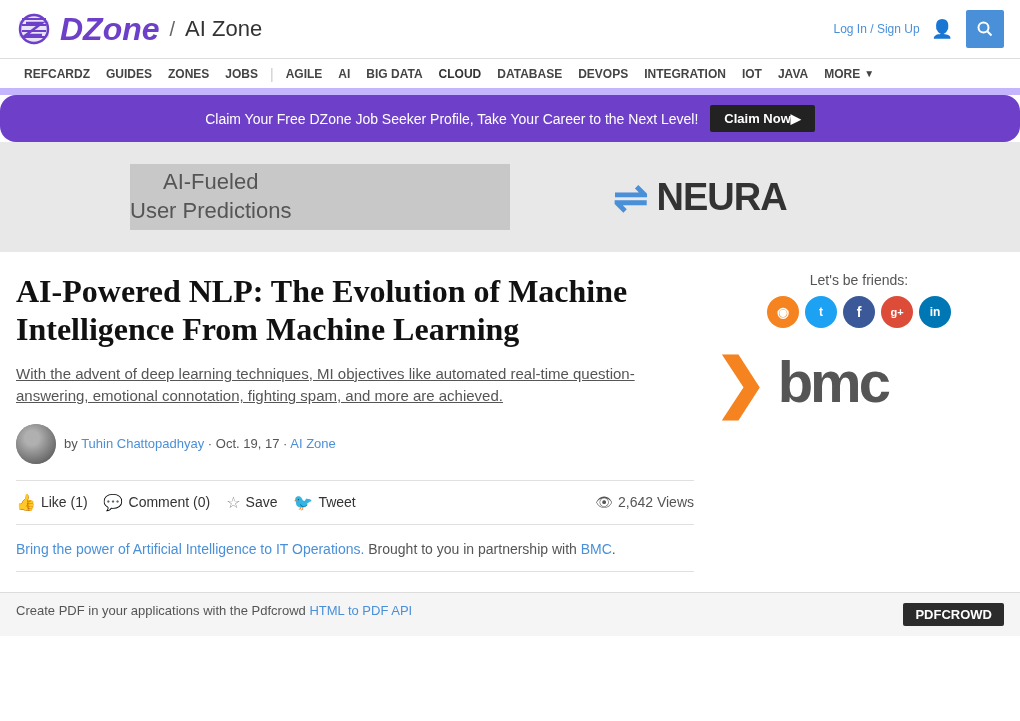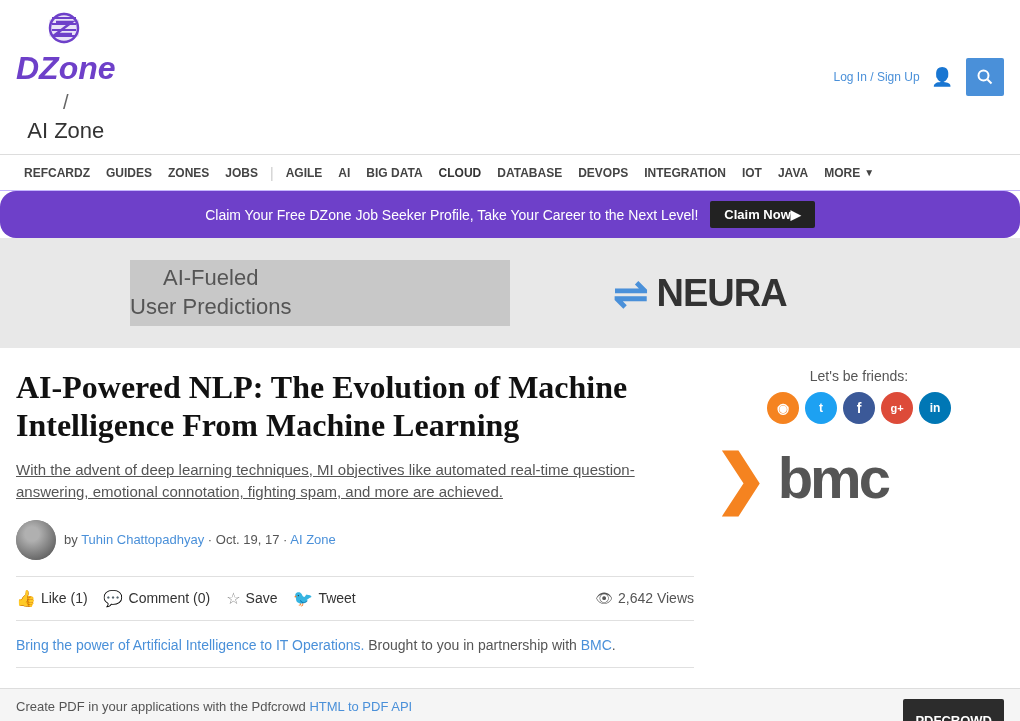--- a/index.html
+++ b/index.html
@@ -1,31 +1,31 @@
 <!DOCTYPE html>
 <html><head>
   <meta charset="utf-8">
   <style>
     * { margin: 0; padding: 0; box-sizing: border-box; }
     body { font-family: Arial, sans-serif; font-size: 14px; background: #fff; width: 1020px; overflow-x: hidden; }
 
     
     .header { display: flex; align-items: center; padding: 10px 16px; border-bottom: 1px solid #ddd; background: #fff; }
-    .logo { display: flex; align-items: center; gap: 4px; flex-direction: column; }
+    .logo { display: flex; align-items: center; gap: 4px; }
     .logo-dzone { font-size: 32px; font-weight: 900; color: #6e40c9; font-style: italic; }
     .logo-icon { width: 36px; height: 36px; margin-right: 4px; }
     .logo-separator { font-size: 20px; color: #666; margin: 0 6px; }
     .logo-zone { font-size: 22px; color: #333; font-weight: 300; }
     .header-right { margin-left: auto; display: flex; align-items: center; gap: 12px; }
     .login-link { color: #4a90d9; font-size: 12px; text-decoration: none; text-align: center; }
     .user-icon { font-size: 18px; color: #555; }
     .search-btn { background: #4a90d9; border: none; color: white; width: 38px; height: 38px; font-size: 16px; cursor: pointer; display: flex; align-items: center; justify-content: center; border-radius: 2px; }
 
     
-    .nav-bar { background: #fff; border-bottom: 1px solid #c4b5fd; padding: 0 16px; display: flex; align-items: center; height: 36px; }
+    .nav-bar { background: #fff; border-bottom: 7px solid #c4b5fd; padding: 0 16px; display: flex; align-items: center; height: 36px; }
     .nav-item { font-size: 12px; font-weight: 700; color: #444; text-decoration: none; padding: 0 8px; height: 36px; display: flex; align-items: center; white-space: nowrap; }
     .nav-divider { color: #ccc; margin: 0 4px; font-weight: 300; }
     .nav-item.active-cloud { color: #333; }
     .nav-more { display: flex; align-items: center; gap: 2px; }
 
     
     .banner { background: #6e40c9; color: white; text-align: center; padding: 10px; font-size: 14px; display: flex; align-items: center; justify-content: center; gap: 12px; border-radius: 16px; }
     .claim-btn { background: #222; color: white; border: none; padding: 6px 14px; font-size: 13px; font-weight: 700; cursor: pointer; border-radius: 2px; white-space: nowrap; }
 
     
@@ -80,21 +80,21 @@
 
     
     .bmc-logo { display: flex; align-items: center; gap: 10px; margin-top: 10px; }
 
     
     .expand-handle { position: absolute; left: 36px; top: 385px; background: #4a90d9; color: white; padding: 2px 6px; font-size: 12px; cursor: pointer; border-radius: 0 2px 2px 0; }
 
     
     .pdf-footer { background: #f5f5f5; border-top: 1px solid #ddd; padding: 10px 16px; display: flex; align-items: flex-start; justify-content: space-between; margin-top: 20px; font-size: 13px; color: #555; }
     .pdf-link { color: #4a90d9; text-decoration: none; }
-    .pdfcrowd-btn { background: #2c2c2c; color: white; padding: 14px 12px; font-size: 13px; font-weight: 700; border: none; cursor: pointer; border-radius: 2px; margin-left: 11px; }
+    .pdfcrowd-btn { background: #2c2c2c; color: white; padding: 4px 12px; font-size: 13px; font-weight: 700; border: none; cursor: pointer; border-radius: 2px; margin-left: 11px; }
 
     .relative { position: relative; }
   </style>
 </head>
 <body>
 
 <div class="header">
   <div class="logo">
 
     <svg class="logo-icon" viewBox="0 0 36 36">

